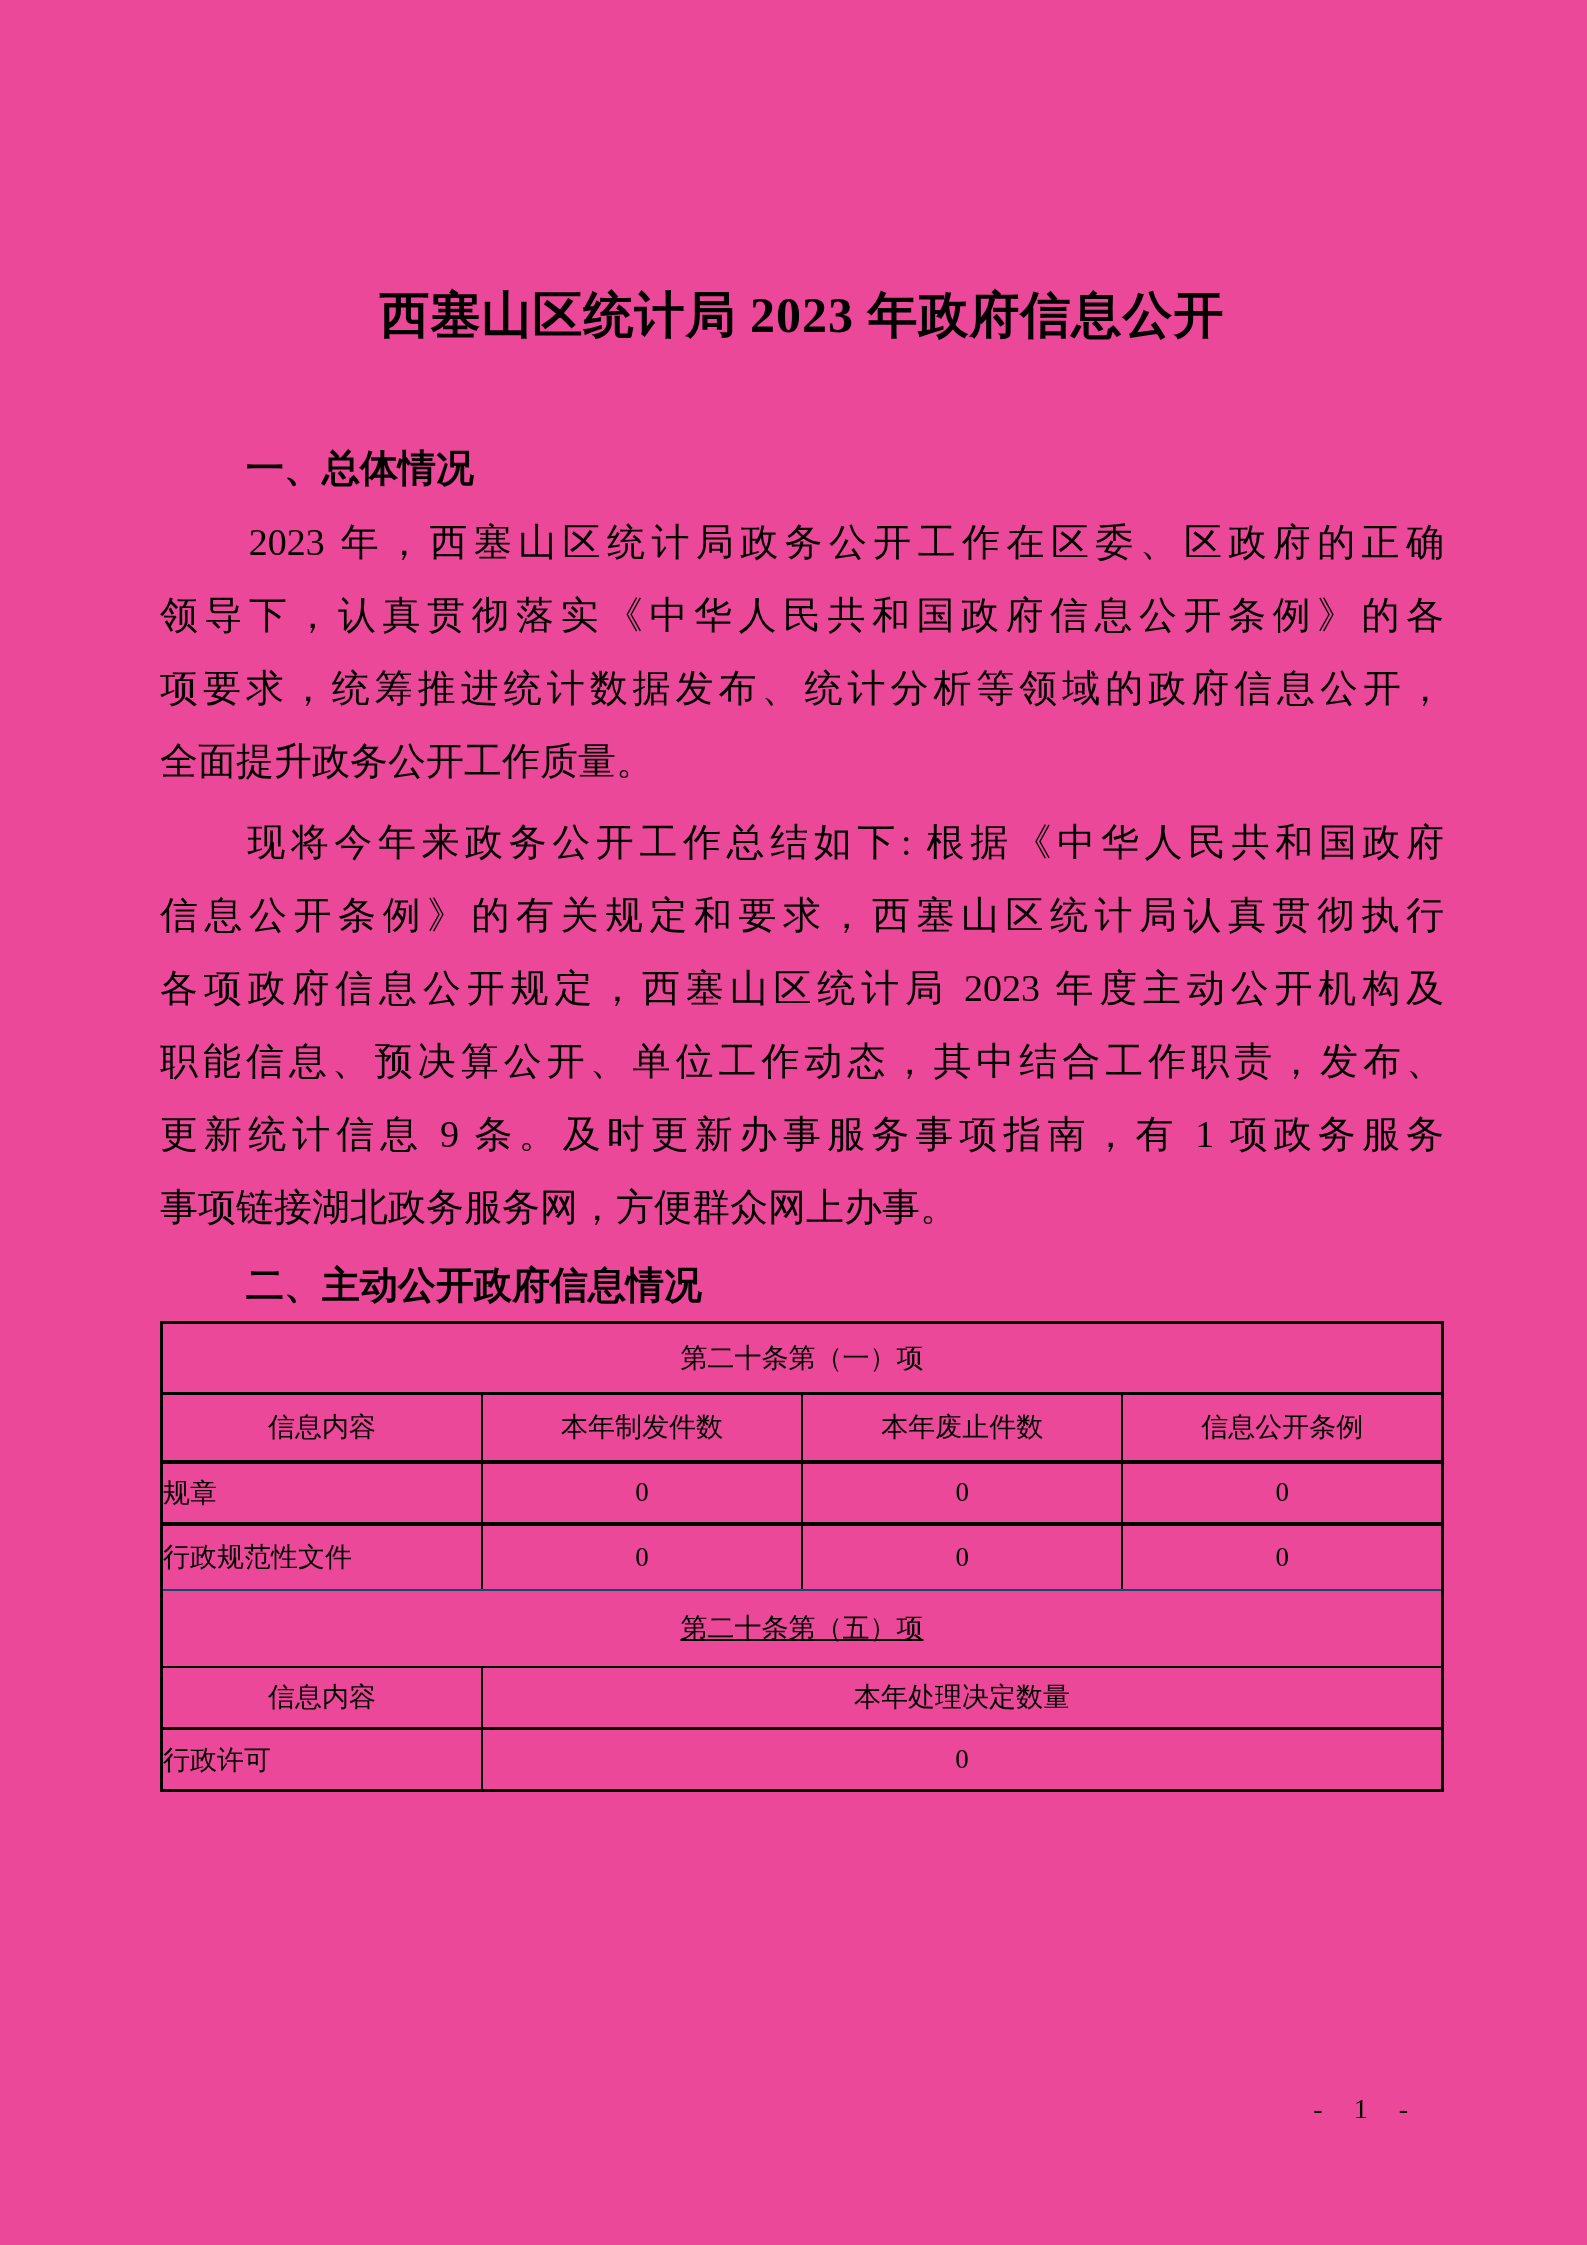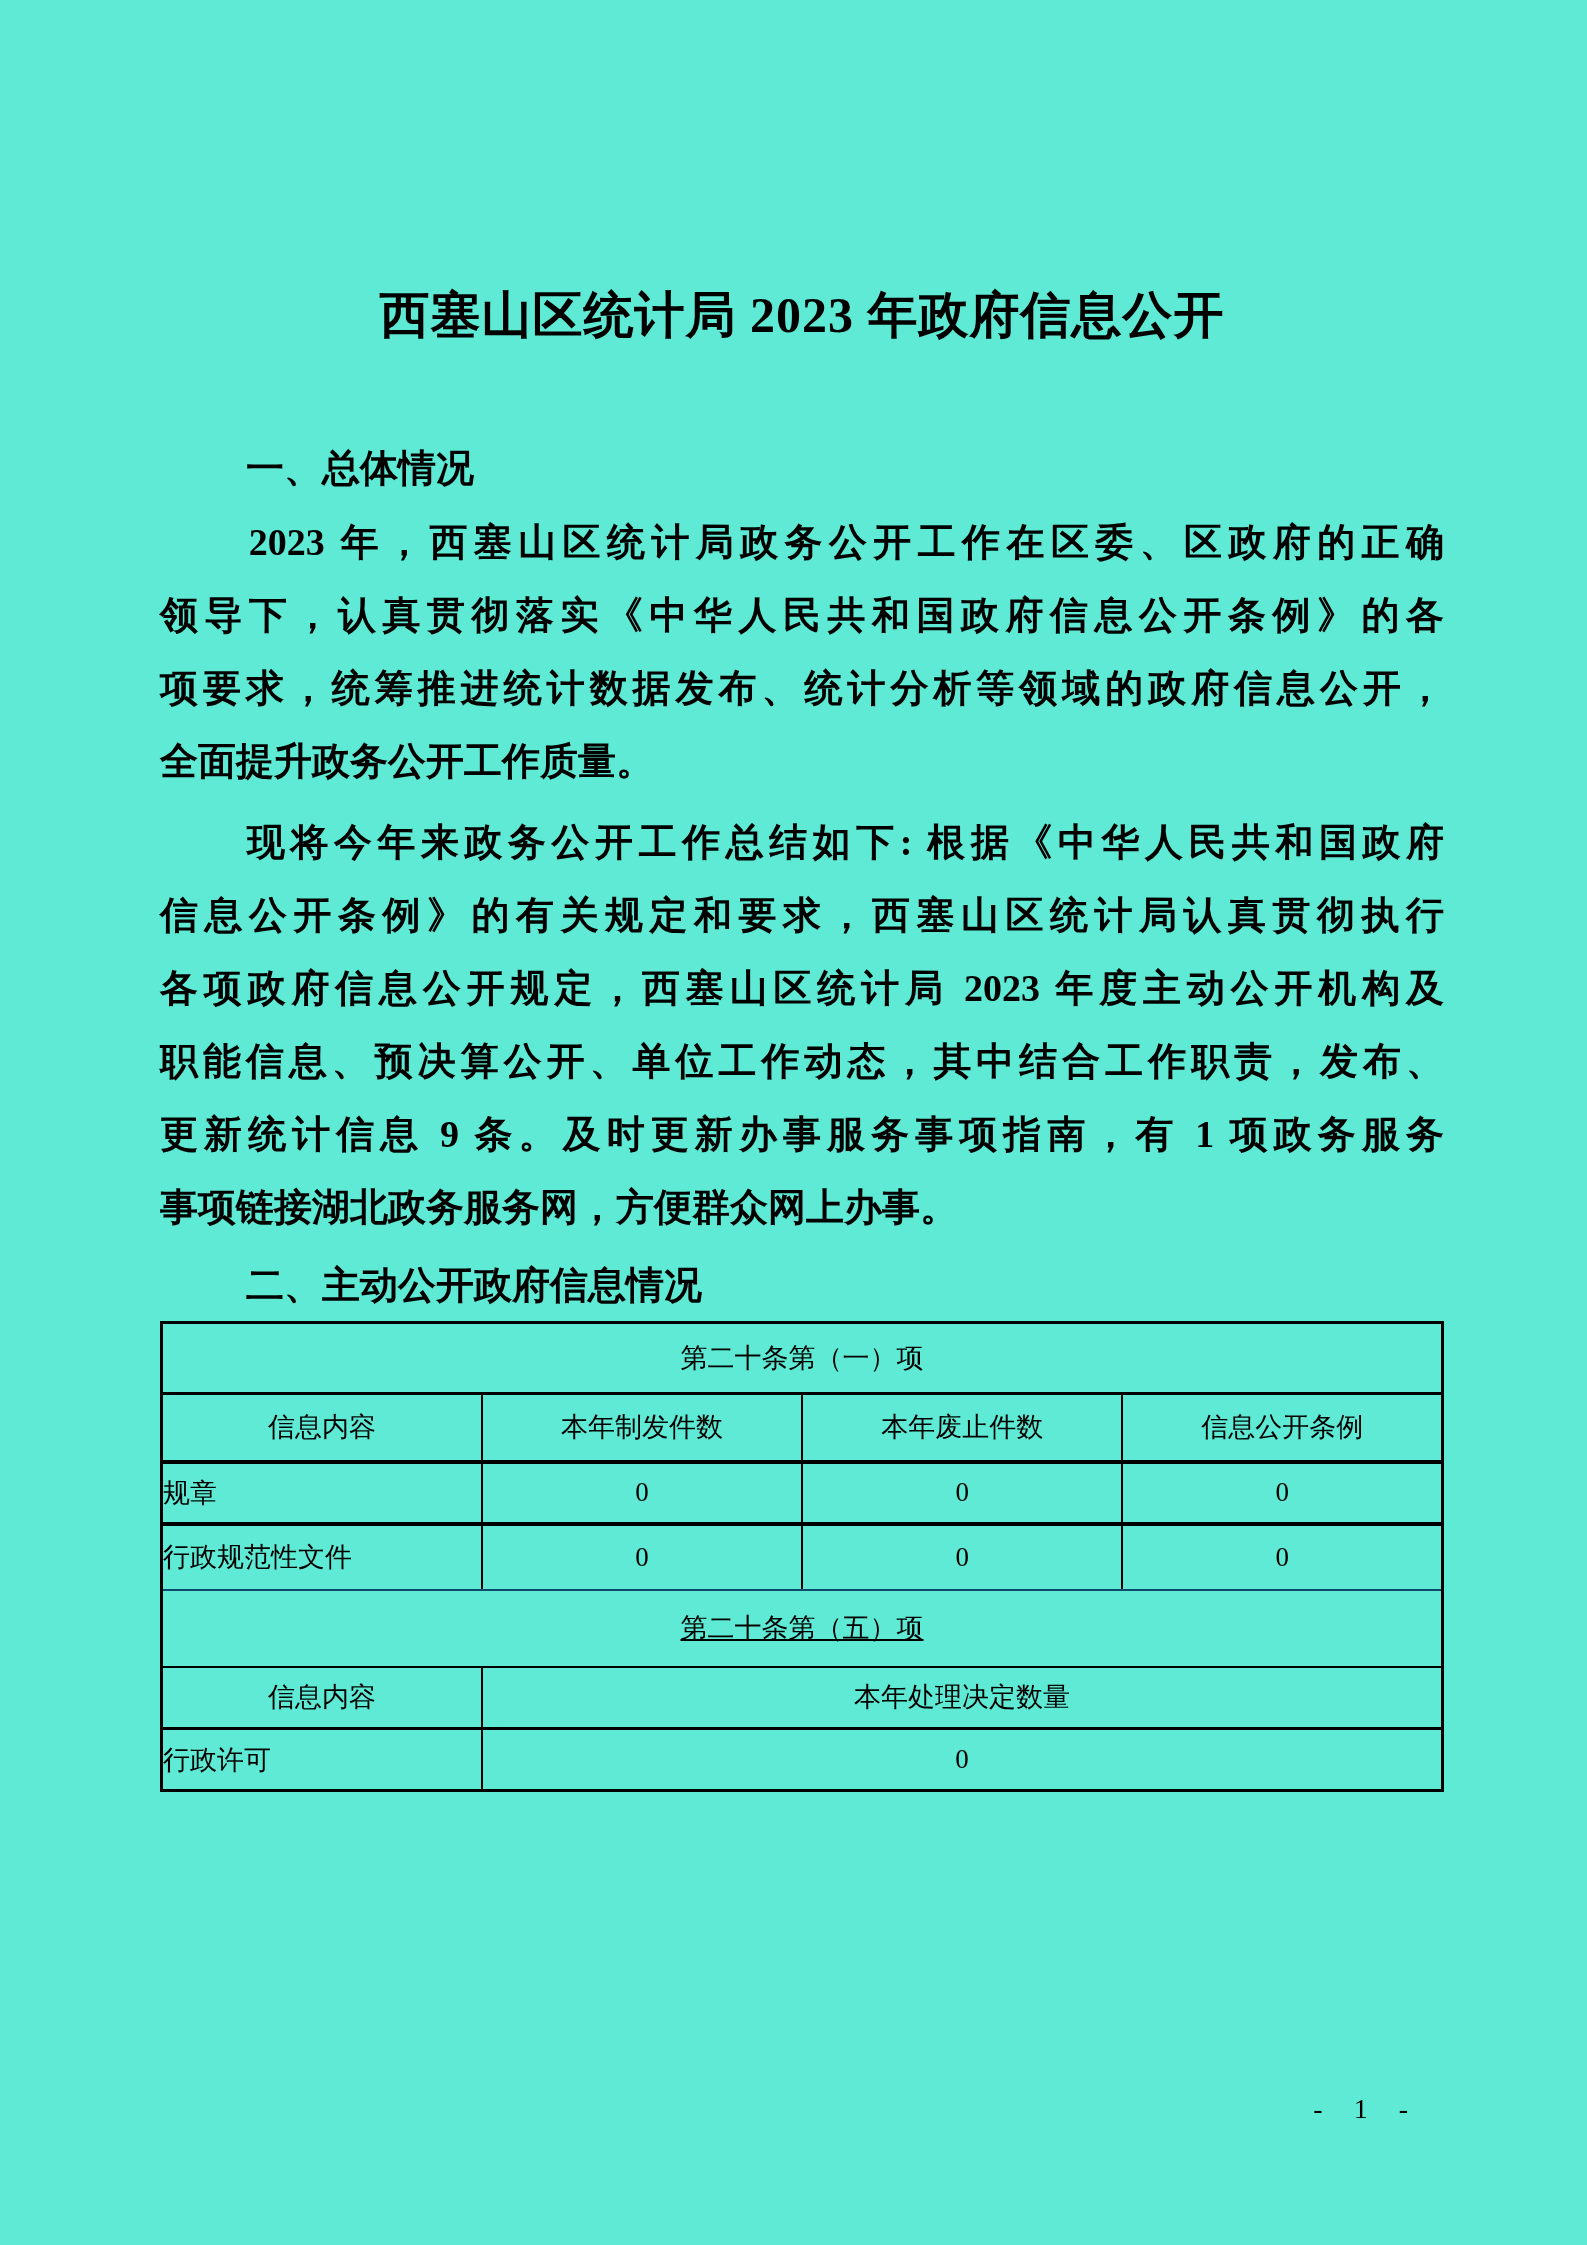--- a/index.html
+++ b/index.html
@@ -1,19 +1,19 @@
 <!DOCTYPE html>
 <html><head>
 <meta charset="utf-8">
 <style>
   html,body { margin:0; padding:0; background:#888; }
   .page {
     position:relative;
     width:1587px; height:2245px;
-    background:#5eead4;
+    background:#ec4899;
     color:#000;
     font-family:"Liberation Serif","DejaVu Serif",serif;
     overflow:hidden;
   }
   .content { padding:276px 143px 0 160px; }
 
   .doc-title {
     text-align:center;
     font-family:"Liberation Serif","DejaVu Serif",serif;
     font-weight:bold;
@@ -25,21 +25,21 @@
   .sec-heading {
     margin-top:90px;
     padding-left:86px;
     font-family:"Liberation Sans","DejaVu Sans",sans-serif;
     font-weight:bold;
     font-size:38px;
     line-height:48px;
   }
   .sec-heading.second { margin-top:17px; }
 
-  .para { margin-top:14px; font-size:38px;font-weight:bold; }
+  .para { margin-top:14px; font-size:38px; }
   .para.p2 { margin-top:8px; }
   .bodyline {
     line-height:73px;
     text-align:justify;
     text-align-last:justify;
     text-justify:inter-character;
   }
   .bodyline.last { text-align-last:left; }
 
   table.gov {

